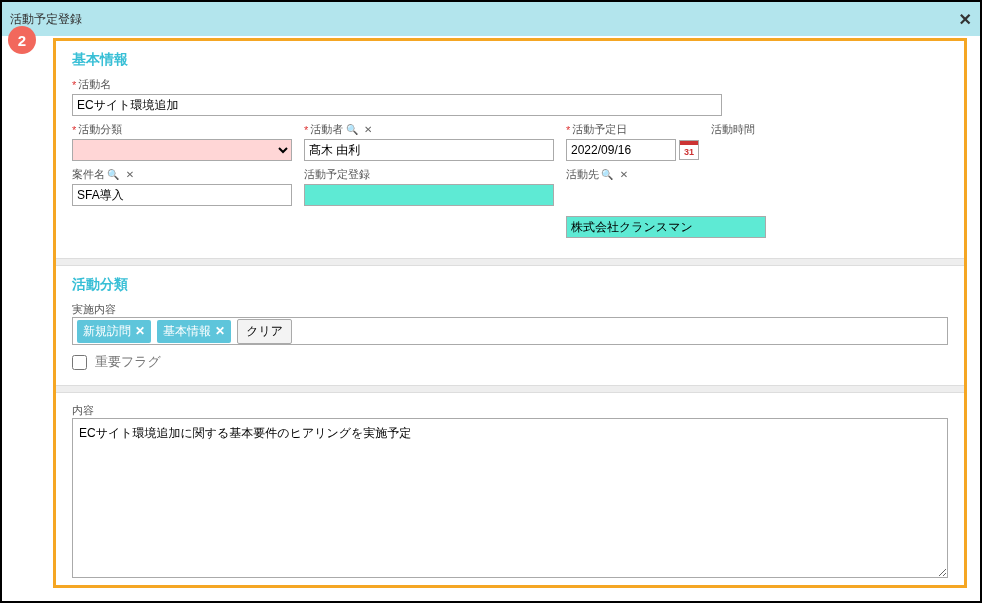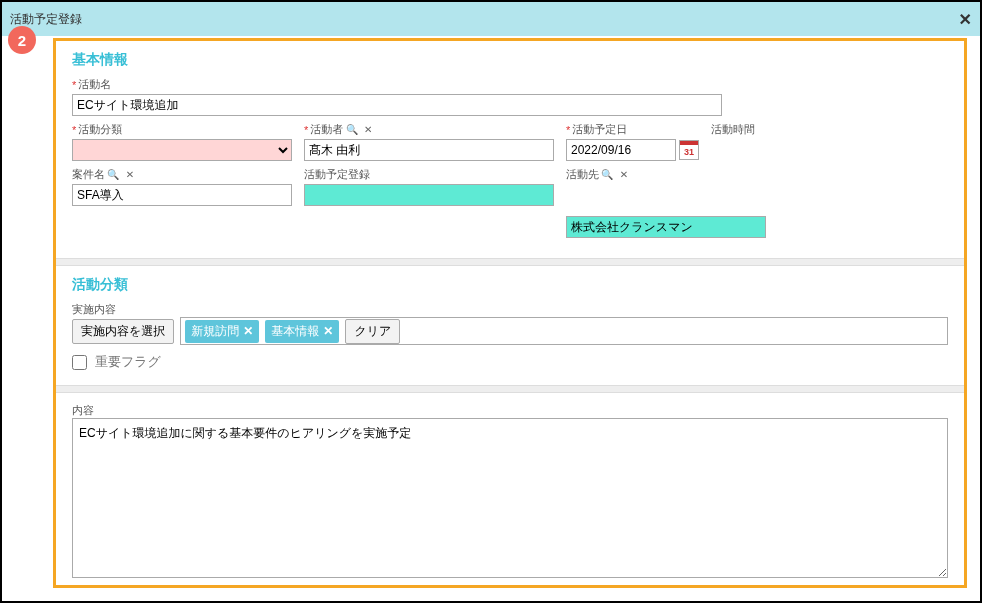--- a/index.html
+++ b/index.html
@@ -130,21 +130,20 @@
         </div>
       </div>
     </div>
 
     <div class="divider"></div>
 
     <div class="section">
       <div class="section-title">活動分類</div>
       <label style="font-size:11px;color:#555;">実施内容</label>
       <div style="display:flex;gap:6px;align-items:center;">
-        <button class="btn">実施内容を選択</button>
         <div class="tagbox">
           <span class="tag">
               <span>新規訪問</span> 
               <span class="x">✕</span>
             </span>
           <span class="tag">
               <span>基本情報</span> 
               <span class="x">✕</span>
             </span>
           <button class="btn">クリア</button>

